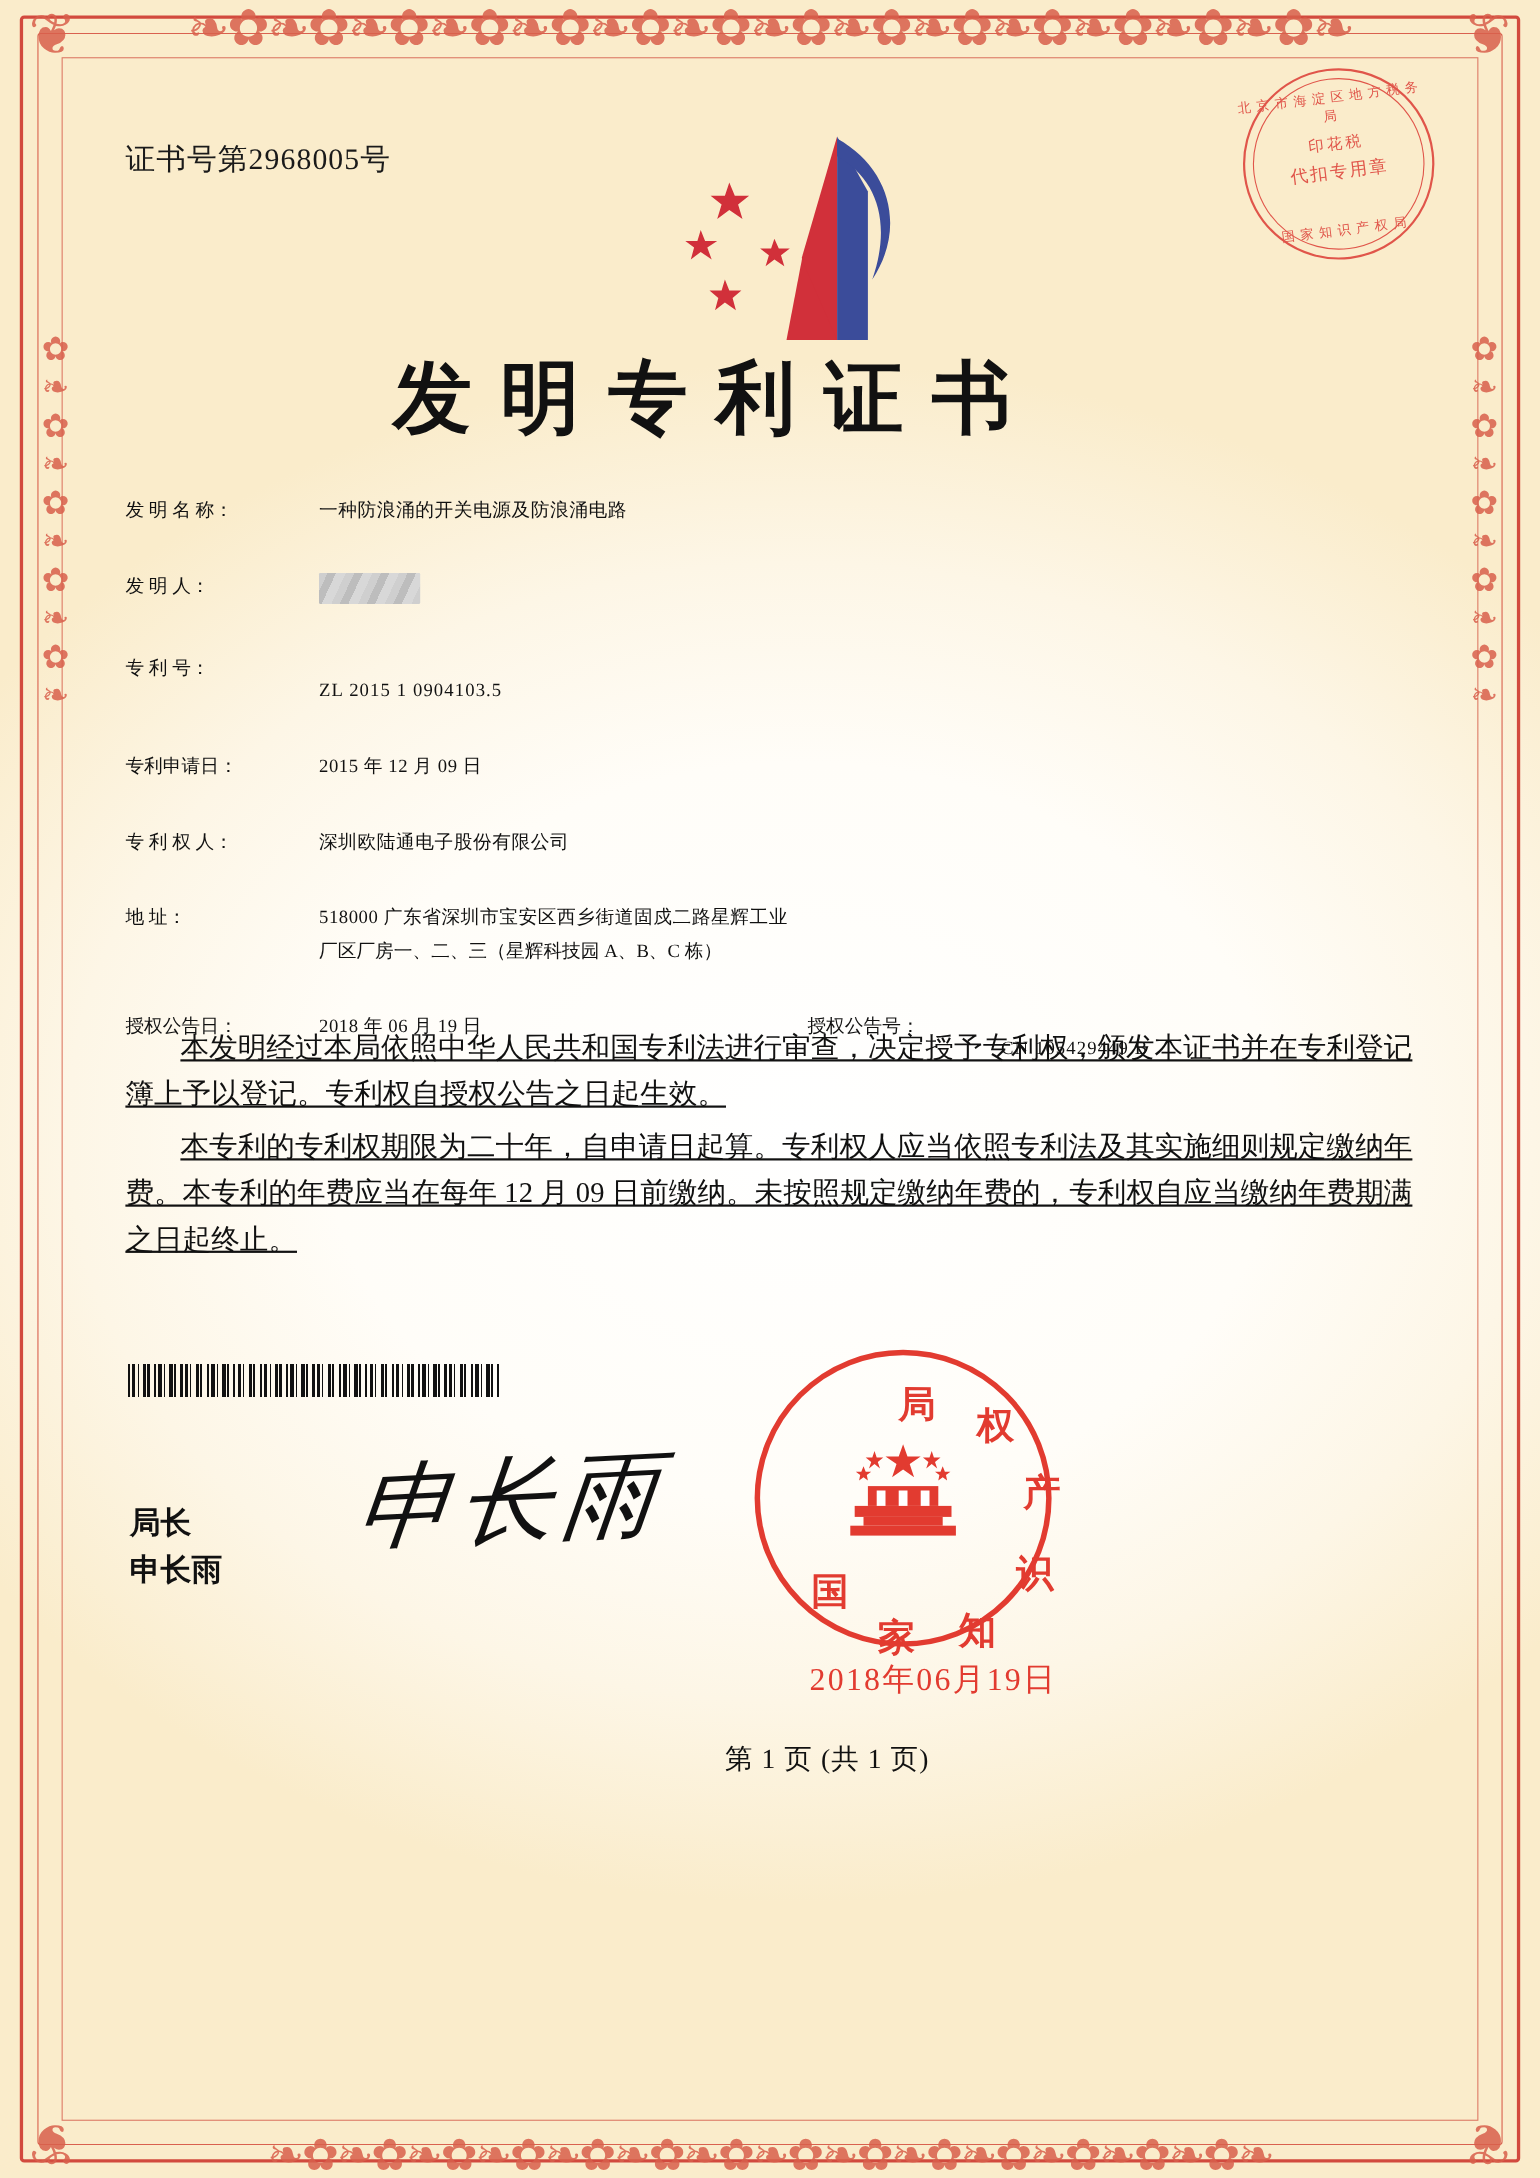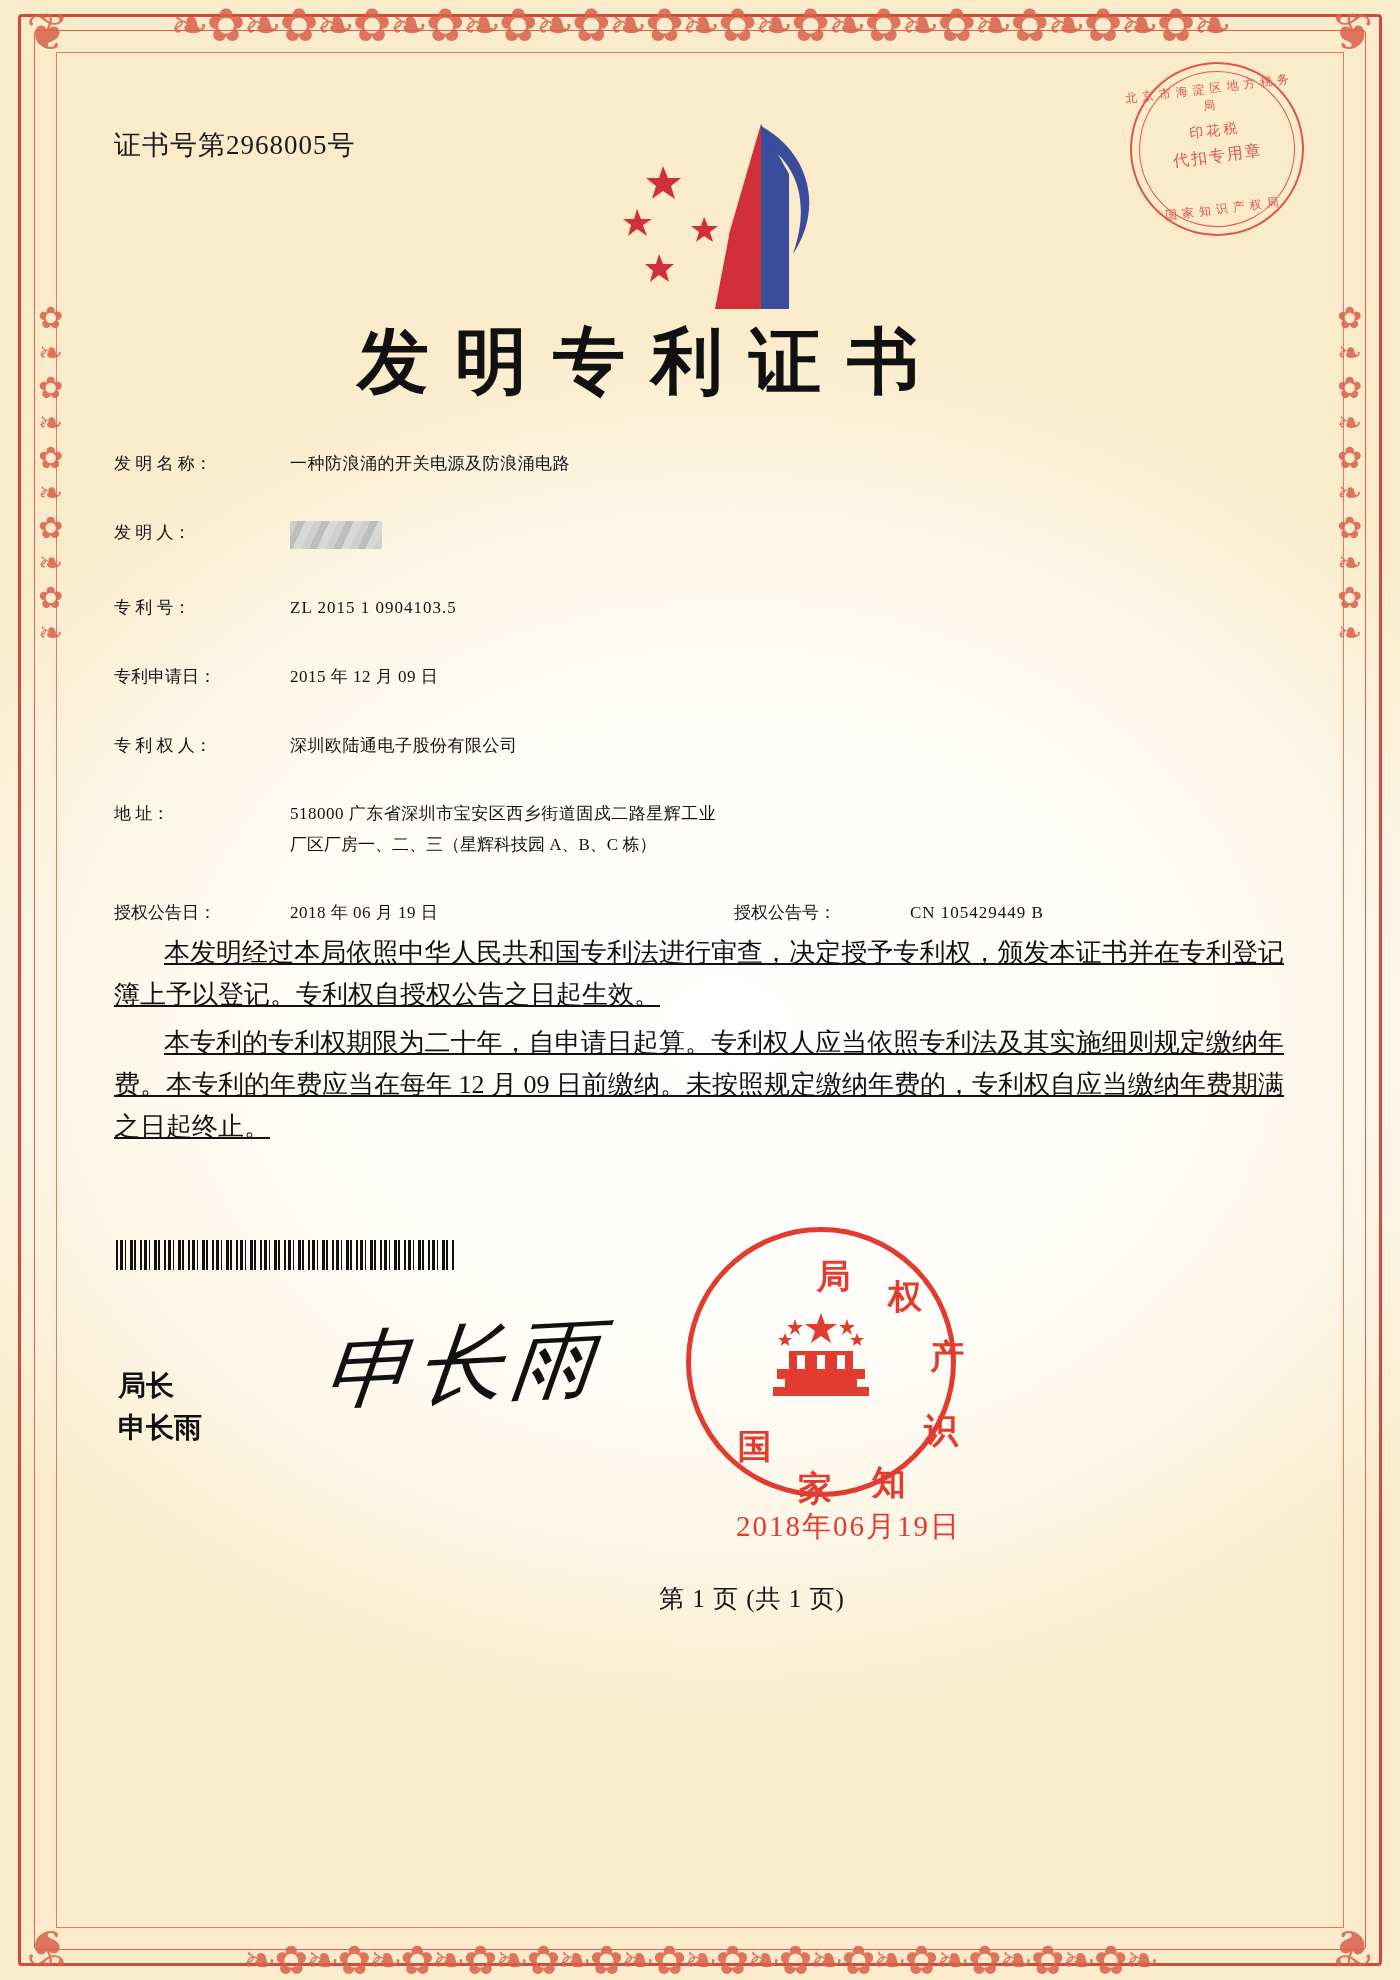--- a/index.html
+++ b/index.html
@@ -182,20 +182,21 @@
     letter-spacing: 0;
   }
   .value {
     display: inline-block;
     vertical-align: top;
     letter-spacing: .5px;
   }
   .value-latin {
     font-family: "Liberation Serif", serif;
     letter-spacing: 1px;
+    margin-top: 20px;
   }
   .redacted {
     display: inline-block;
     width: 92px;
     height: 28px;
     background:
       repeating-linear-gradient(115deg, #cfcfcf 0 7px, #bdbdbd 7px 14px, #d8d8d8 14px 22px);
     vertical-align: -4px;
     border-radius: 1px;
   }

